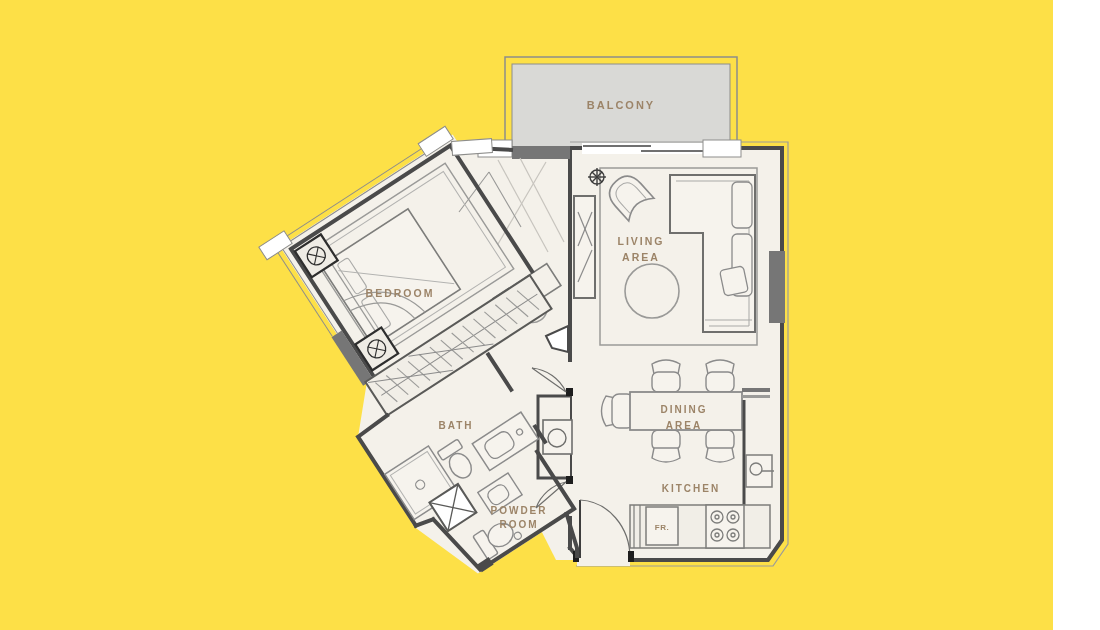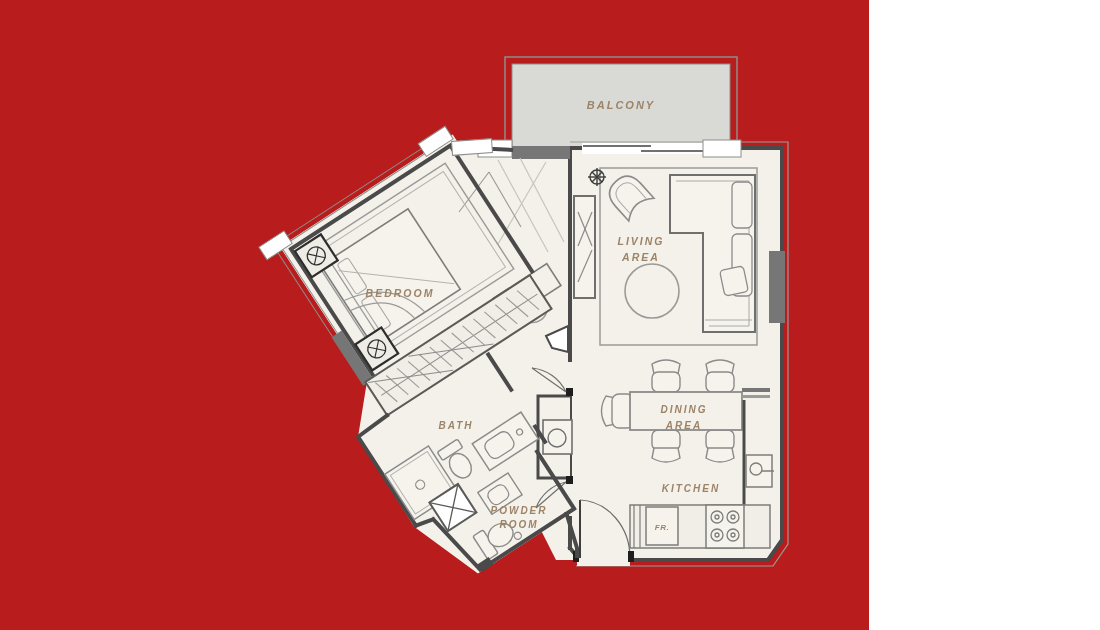--- a/index.html
+++ b/index.html
@@ -1,17 +1,17 @@
 <!DOCTYPE html>
 <html><head>
 <meta charset="utf-8">
 <style>
   html,body{margin:0;padding:0;background:#ffffff;}
-  .stage{position:relative;width:869px;height:630px;background:#b91c1c;overflow:hidden;
-         font-family:"Liberation Sans", sans-serif;font-style:italic;}
+  .stage{position:relative;width:1053px;height:630px;background:#fde047;overflow:hidden;
+         font-family:"Liberation Sans", sans-serif;}
   svg text{font-family:"Liberation Sans", sans-serif;font-weight:bold;}
   .room-label{letter-spacing:2px;}
 </style>
 </head>
 <body>
 
 <div class="stage">
 <svg width="1100" height="630" viewBox="0 0 1100 630">
 
   <g>

